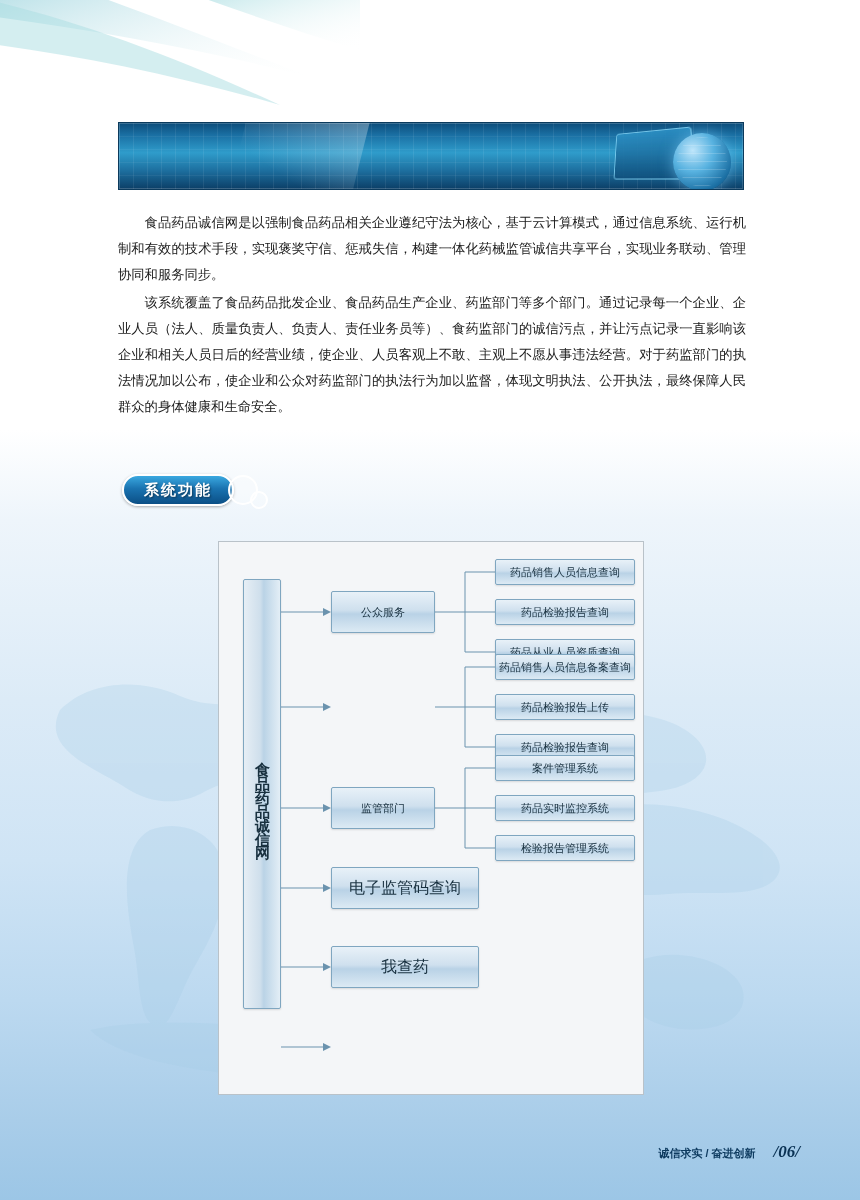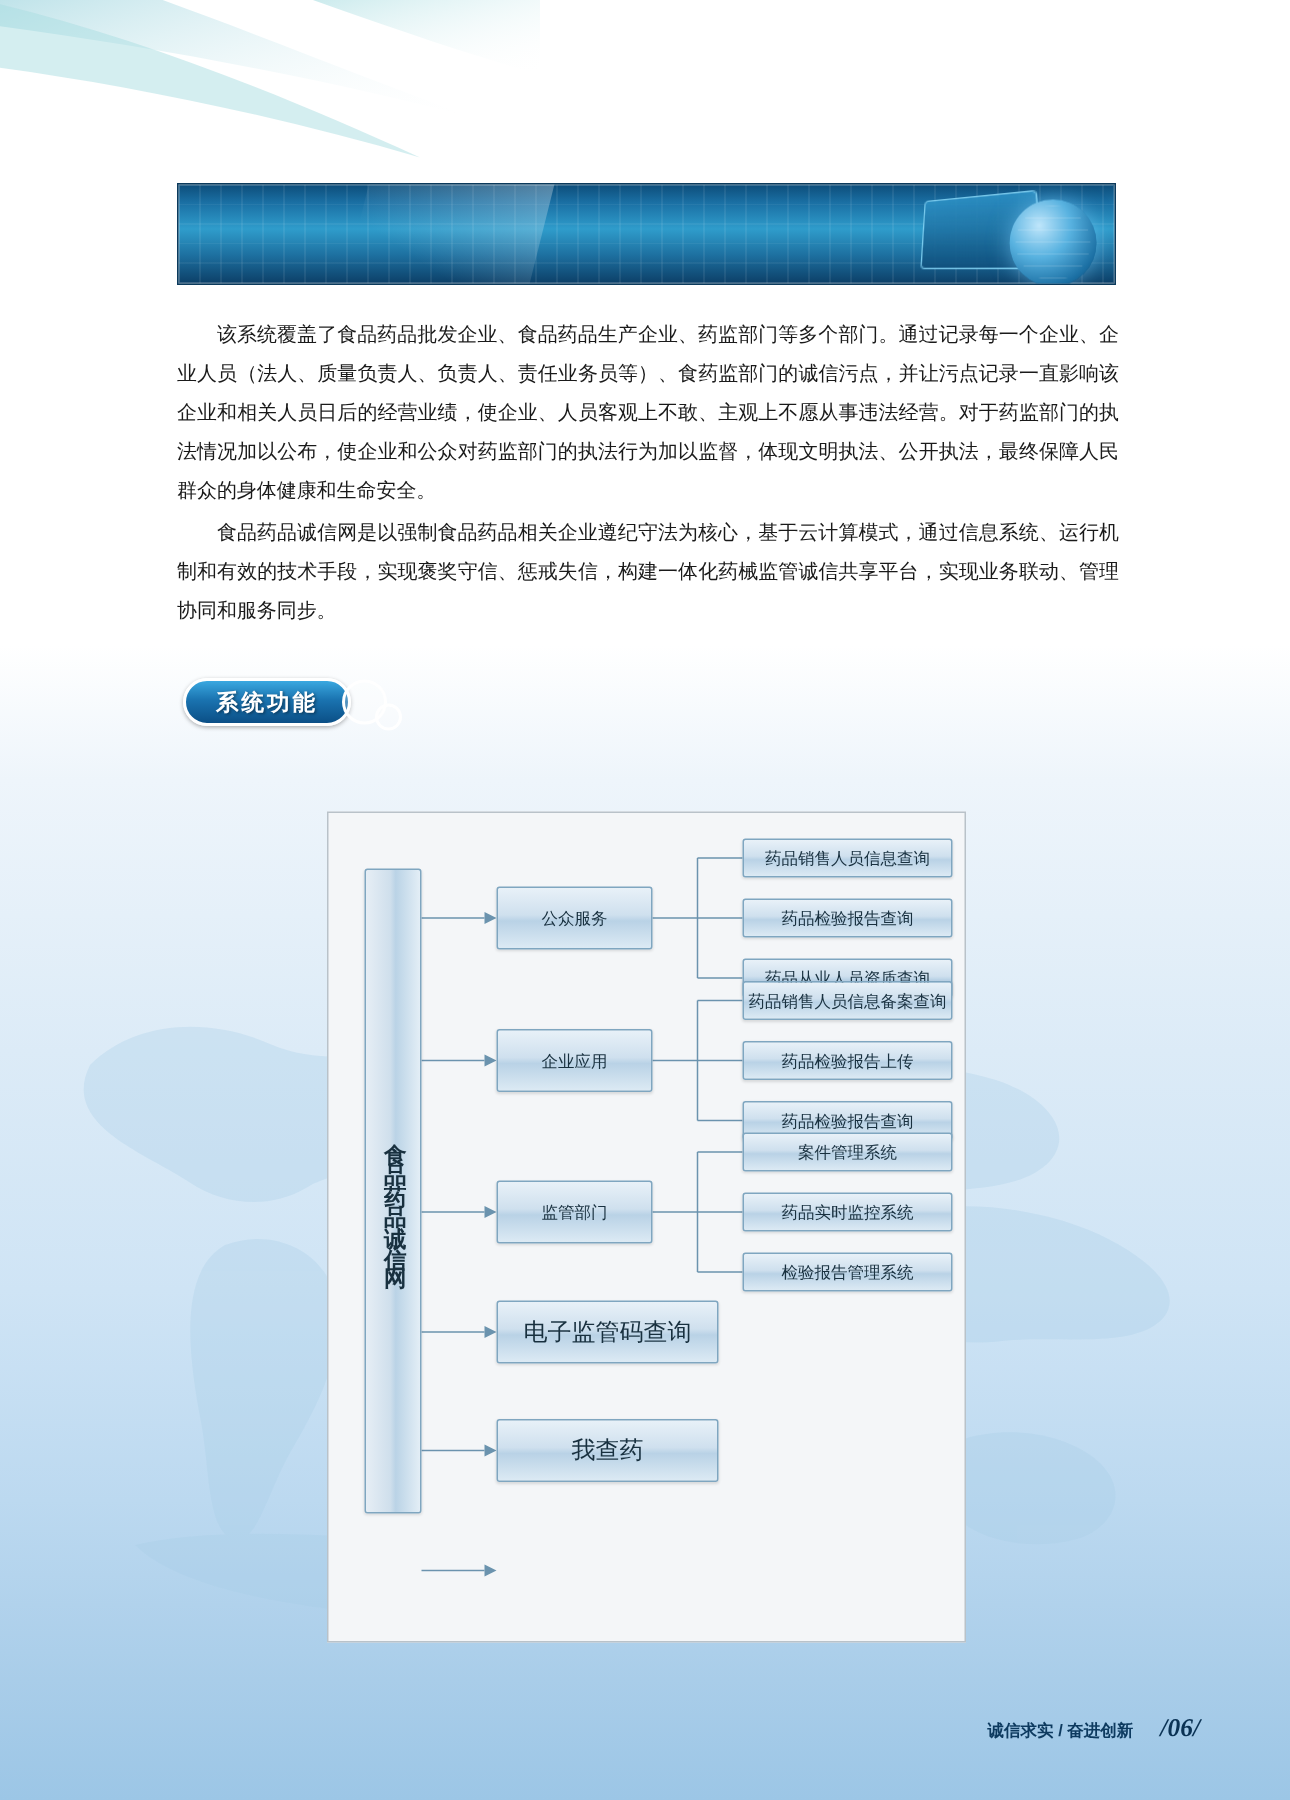--- a/index.html
+++ b/index.html
@@ -139,21 +139,21 @@
     color: #1a1a1a;
     text-indent: 2em;
     text-align: justify;
     margin: 0 0 2px 0;
   }
 
   
   .section-tab {
     position: absolute;
     left: 122px;
-    top: 452px;
+    top: 474px;
     width: 112px;
     height: 32px;
   }
   .section-tab .pill {
     position: absolute;
     inset: 0;
     border-radius: 16px;
     background: linear-gradient(to bottom, #3aa8e0 0%, #1a73b0 45%, #0b4f86 100%);
     border: 2px solid #ffffff;
     box-shadow: 0 1px 3px rgba(0,0,0,.3);
@@ -279,22 +279,22 @@
   </svg>
 
   <div class="banner">
     <div class="grid-deco"></div>
     <div class="beam"></div>
     <div class="laptop"></div>
     <div class="sphere"></div>
   </div>
 
   <div class="content">
+    <p class="para">食品药品诚信网是以强制食品药品相关企业遵纪守法为核心，基于云计算模式，通过信息系统、运行机制和有效的技术手段，实现褒奖守信、惩戒失信，构建一体化药械监管诚信共享平台，实现业务联动、管理协同和服务同步。</p>
     <p class="para">该系统覆盖了食品药品批发企业、食品药品生产企业、药监部门等多个部门。通过记录每一个企业、企业人员（法人、质量负责人、负责人、责任业务员等）、食药监部门的诚信污点，并让污点记录一直影响该企业和相关人员日后的经营业绩，使企业、人员客观上不敢、主观上不愿从事违法经营。对于药监部门的执法情况加以公布，使企业和公众对药监部门的执法行为加以监督，体现文明执法、公开执法，最终保障人民群众的身体健康和生命安全。</p>
-    <p class="para">食品药品诚信网是以强制食品药品相关企业遵纪守法为核心，基于云计算模式，通过信息系统、运行机制和有效的技术手段，实现褒奖守信、惩戒失信，构建一体化药械监管诚信共享平台，实现业务联动、管理协同和服务同步。</p>
   </div>
 
   <div class="section-tab">
     <div class="pill"></div>
     <div class="bubble b1"></div>
     <div class="bubble b2"></div>
     <div class="pill-label">系统功能</div>
   </div>
 
   <div class="diagram">
@@ -335,21 +335,20 @@
       </g>
     </svg>
 
     <div class="node spine">食品药品诚信网</div>
 
     <div class="node mid" style="top:49px;">公众服务</div>
     <div class="node leaf" style="top:17px;">药品销售人员信息查询</div>
     <div class="node leaf" style="top:57px;">药品检验报告查询</div>
     <div class="node leaf" style="top:97px;">药品从业人员资质查询</div>
 
-    <div class="node mid" style="top:144px;">企业应用</div>
     <div class="node leaf" style="top:112px;">药品销售人员信息备案查询</div>
     <div class="node leaf" style="top:152px;">药品检验报告上传</div>
     <div class="node leaf" style="top:192px;">药品检验报告查询</div>
 
     <div class="node mid" style="top:245px;">监管部门</div>
     <div class="node leaf" style="top:213px;">案件管理系统</div>
     <div class="node leaf" style="top:253px;">药品实时监控系统</div>
     <div class="node leaf" style="top:293px;">检验报告管理系统</div>
 
     <div class="node wide" style="top:325px;">电子监管码查询</div>

